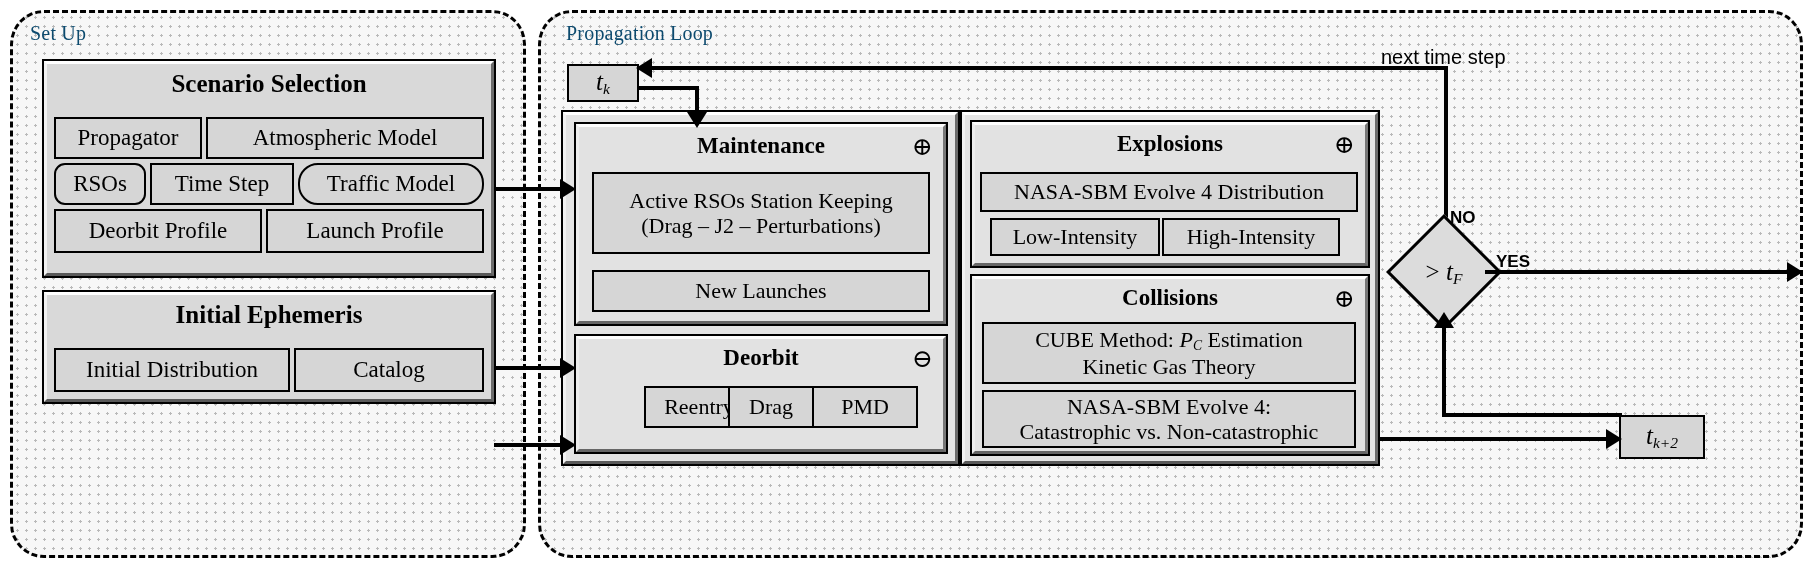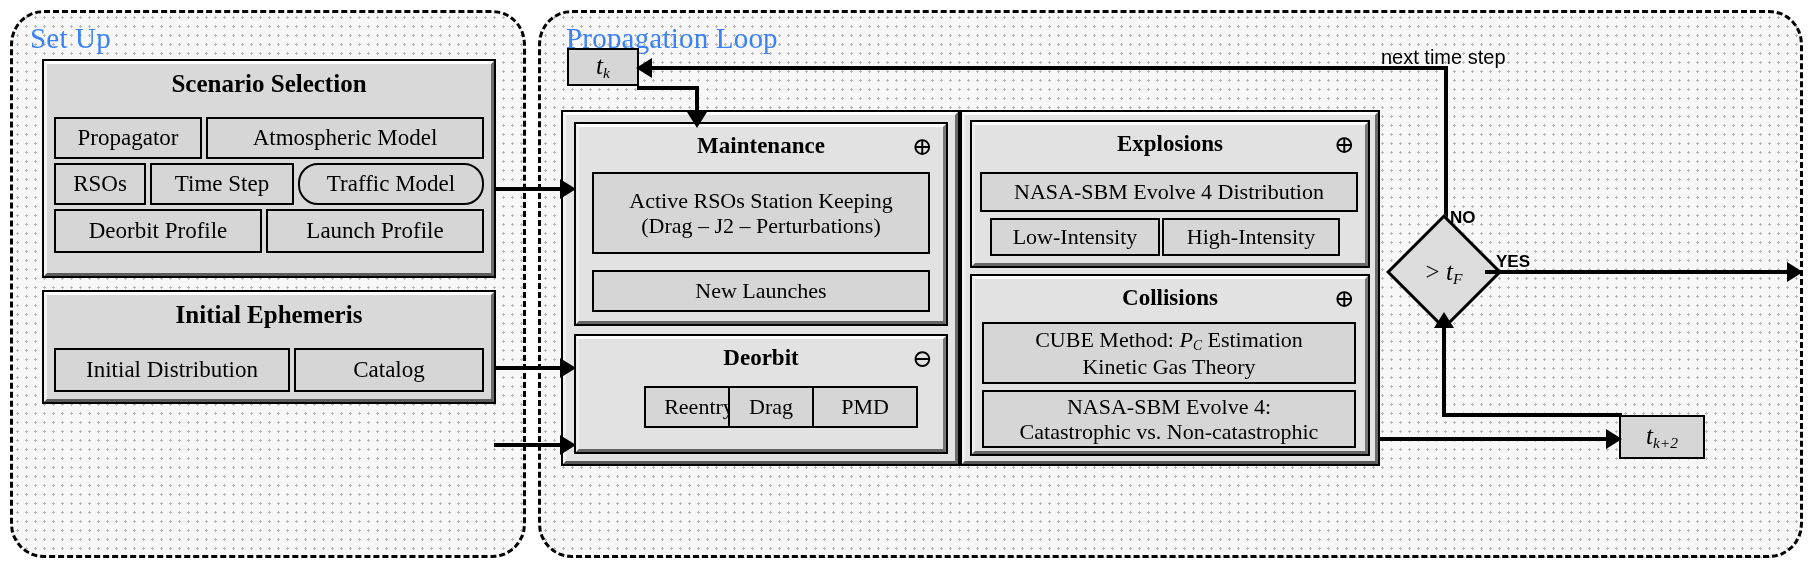--- a/index.html
+++ b/index.html
@@ -19,22 +19,22 @@
     position:absolute;
     border:3px dashed #000;
     border-radius:34px;
     background-color:#f7f7f7;
     background-image:radial-gradient(#b9b9b9 1.1px, transparent 1.2px);
     background-size:9px 9px;
     box-sizing:border-box;
   }
   .region-title{
     position:absolute;
-    font-size:29px;
-    color:#3b82f6;
+    font-size:20px;
+    color:#0c4a6e;
     white-space:nowrap;
     letter-spacing:.2px;
   }
 
   
   .panel{
     position:absolute;
     box-sizing:border-box;
     background:#d9d9d9;
     border-top:3px solid #ffffff;
@@ -167,38 +167,38 @@
 
   <div class="region" style="left:10px;top:10px;width:516px;height:548px;"></div>
   <div class="region-title" style="left:30px;top:22px;">Set Up</div>
 
   <div class="panel" style="left:44px;top:61px;width:450px;height:215px;">
     <div class="panel-head" style="top:6px;font-size:25px;">Scenario Selection</div>
   </div>
   <div class="item" style="left:54px;top:117px;width:148px;height:42px;font-size:23px;">Propagator</div>
   <div class="item" style="left:206px;top:117px;width:278px;height:42px;font-size:23px;">Atmospheric Model</div>
 
-  <div class="item" style="left:54px;top:163px;width:92px;height:42px;font-size:23px;">RSOs</div>
+  <div class="item" style="left:54px;top:163px;width:92px;height:42px;font-size:23px;border-radius:11px;">RSOs</div>
   <div class="item" style="left:150px;top:163px;width:144px;height:42px;font-size:23px;">Time Step</div>
   <div class="item" style="left:298px;top:163px;width:186px;height:42px;font-size:23px;border-radius:20px;">Traffic Model</div>
 
   <div class="item" style="left:54px;top:209px;width:208px;height:44px;font-size:23px;">Deorbit Profile</div>
   <div class="item" style="left:266px;top:209px;width:218px;height:44px;font-size:23px;">Launch Profile</div>
 
   <div class="panel" style="left:44px;top:292px;width:450px;height:110px;">
     <div class="panel-head" style="top:6px;font-size:25px;">Initial Ephemeris</div>
   </div>
   <div class="item" style="left:54px;top:348px;width:236px;height:44px;font-size:23px;">Initial Distribution</div>
   <div class="item" style="left:294px;top:348px;width:190px;height:44px;font-size:23px;">Catalog</div>
 
 
   <div class="region" style="left:538px;top:10px;width:1265px;height:548px;"></div>
   <div class="region-title" style="left:566px;top:22px;">Propagation Loop</div>
 
-  <div class="tbox" style="left:567px;top:48px;width:72px;height:38px;text-align:right;">
+  <div class="tbox" style="left:567px;top:64px;width:72px;height:38px;text-align:right;">
     <span><i>t</i><sub>k</sub></span>
   </div>
 
   <div class="panel" style="left:563px;top:112px;width:395px;height:352px;background:#e4e4e4;"></div>
 
   <div class="panel inner2" style="left:576px;top:124px;width:370px;height:200px;background:#e2e2e2;">
     <div class="panel-head" style="top:6px;font-size:23px;">
       <span>Maintenance</span>
       <span class="plusminus" style="font-size:25px;">⊕</span>
     </div>

